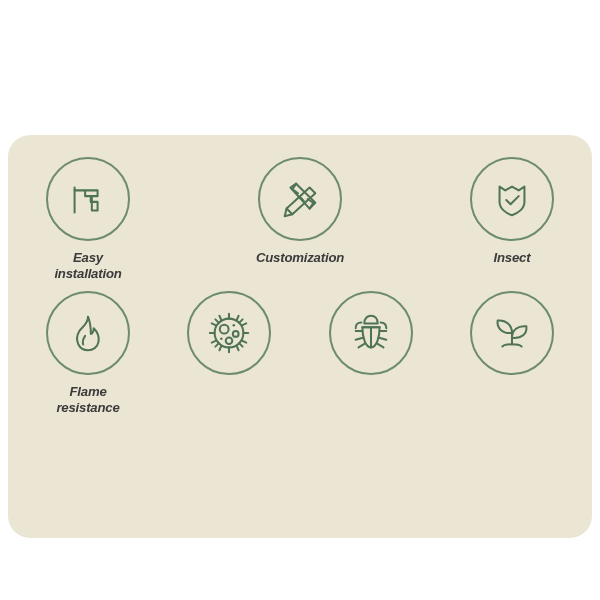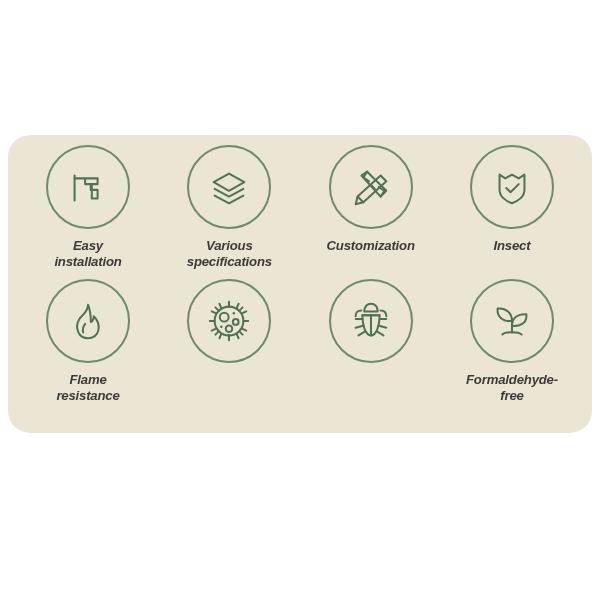--- a/index.html
+++ b/index.html
@@ -17,28 +17,28 @@
     position: relative;
     width: 600px;
     height: 600px;
     background: #ffffff;
   }
   .feature-card {
     position: absolute;
     left: 8px;
     top: 135px;
     width: 584px;
-    height: 298px;
+    height: 403px;
     background: #ebe5d4;
     border-radius: 22px;
     box-sizing: border-box;
     display: flex;
     flex-direction: column;
     justify-content: flex-start;
-    padding-top: 10px;
+    padding-top: 22px;
   }
   .feature-row {
     display: flex;
     flex-direction: row;
     justify-content: space-between;
     padding: 0 28px;
     box-sizing: border-box;
     width: 100%;
   }
   .feature-row.row-top { margin-bottom: 10px; }
@@ -102,31 +102,20 @@
           <svg viewBox="0 0 48 48">
             <path d="M10 12 L10 38"></path>
             <path d="M10 15 L21 15 L21 21 L27 21 L27 27 L34 27 L34 36 L28 36 L28 21 L34 21 L34 15 L21 15"></path>
             <path d="M27 27 L27 21"></path>
           </svg>
         </div>
         <div class="feature-label">Easy
 installation</div>
       </div>
 
-      <div class="feature-item">
-        <div class="icon-badge">
-          <svg viewBox="0 0 48 48">
-            <path d="M24 10 L40 19 L24 28 L8 19 Z"></path>
-            <path d="M9 26 L24 34 L39 26"></path>
-            <path d="M9 33 L24 41 L39 33"></path>
-          </svg>
-        </div>
-        <div class="feature-label">Various
-specifications</div>
-      </div>
 
       <div class="feature-item">
         <div class="icon-badge">
           <svg viewBox="0 0 48 48">
             <path d="M14 12 L20 8 L40 28 L34 34 Z"></path>
             <path d="M20 8 L16 14 L22 18"></path>
             <path d="M34 34 L38 28 L32 24"></path>
             <path d="M34 12 L40 18 L16 40 L8 42 L10 34 Z"></path>
             <path d="M10 34 L16 40"></path>
             <path d="M24 22 L28 26"></path>
@@ -212,20 +201,18 @@
 
       <div class="feature-item">
         <div class="icon-badge">
           <svg viewBox="0 0 48 48">
             <path d="M24 36 L24 22"></path>
             <path d="M24 24 C24 16 18 10 9 11 C8 19 14 25 24 24 Z"></path>
             <path d="M24 29 C24 21 30 16 39 17 C40 25 34 30 24 29 Z"></path>
             <path d="M14 38 C17 35 31 35 34 38"></path>
           </svg>
         </div>
-        <div class="feature-label">Formaldehyde-
-free</div>
       </div>
 
     </div>
 
   </div>
 </div>
 
 </body></html>

